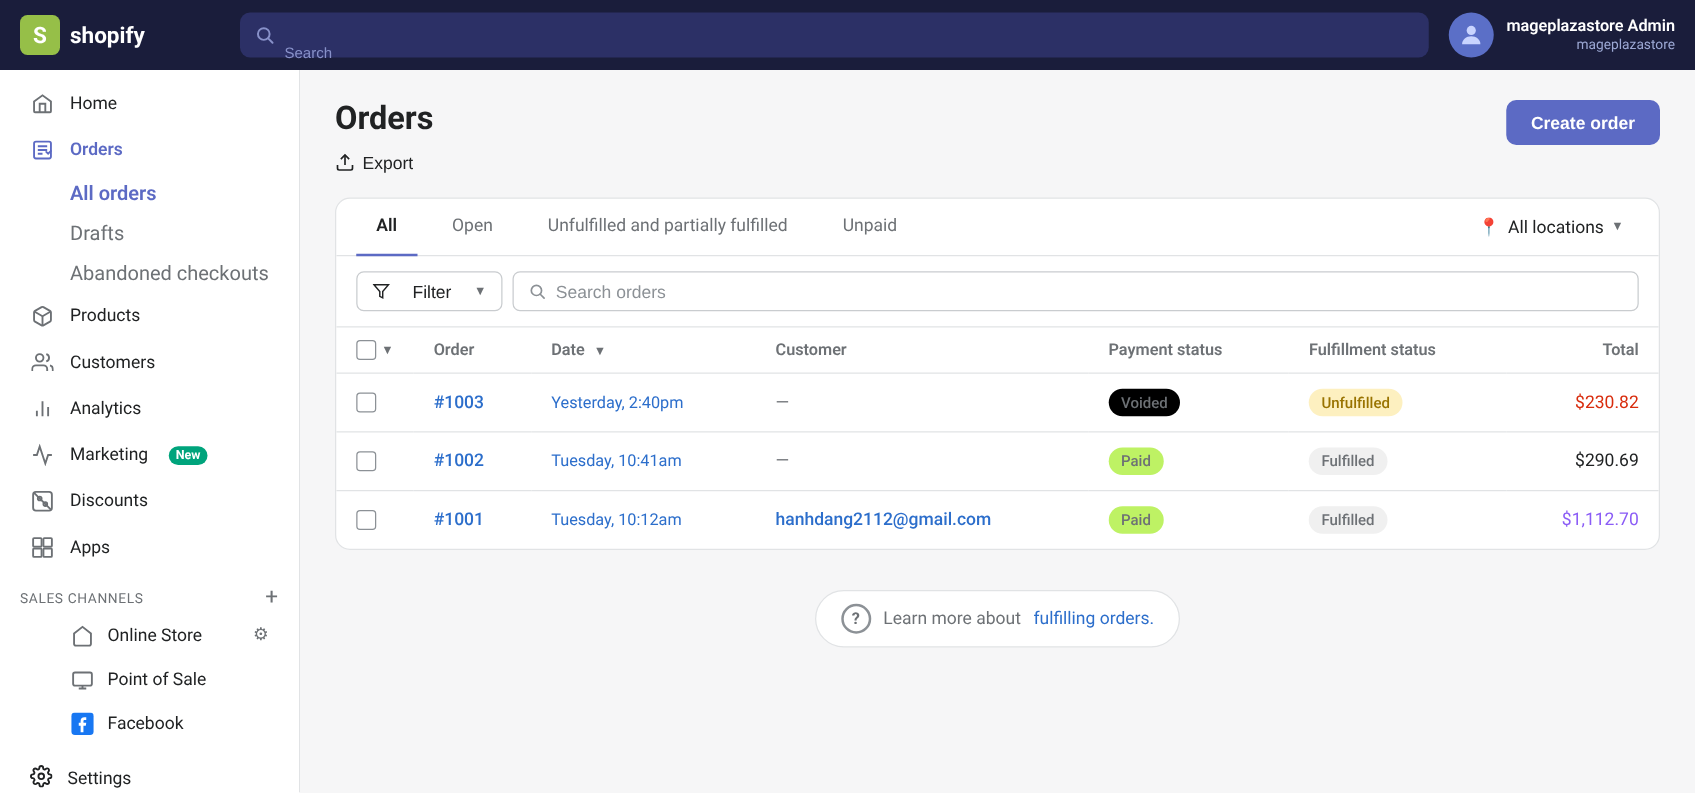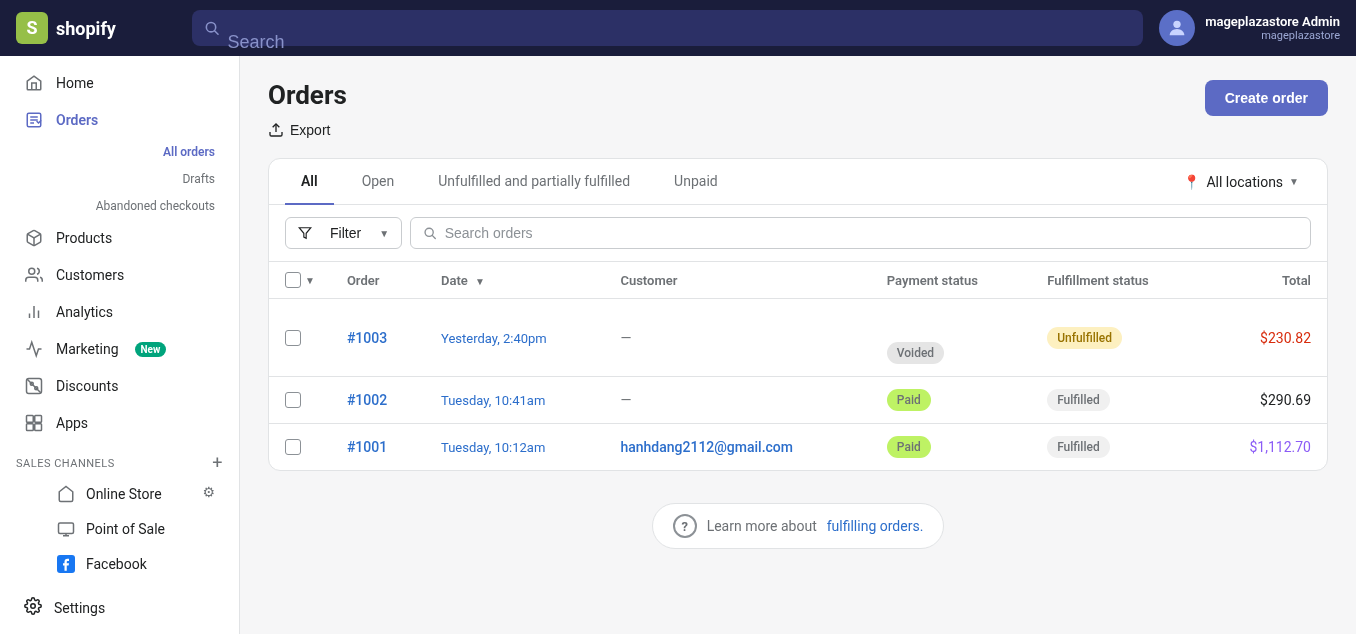--- a/index.html
+++ b/index.html
@@ -36,21 +36,21 @@
       border-radius: 8px;
       padding: 0 12px;
       height: 36px;
       gap: 8px;
     }
     .search-bar input {
       background: transparent;
       border: none;
       outline: none;
       color: #fdba74;
-      font-size: 18px;
+      font-size: 12px;
       width: 100%;
       margin-top: 28px;
     }
     .search-bar input::placeholder { color: #8891c9; }
     .user-area {
       display: flex;
       align-items: center;
       gap: 10px;
       color: white;
       cursor: pointer;
@@ -98,24 +98,23 @@
       margin: 1px 8px;
       position: relative;
     }
     .nav-item.active { color: #5c6ac4; font-weight: 600; }
     .nav-item .icon { width: 20px; height: 20px; display: flex; align-items: center; justify-content: center; color: #6d7175; flex-shrink: 0; }
     .nav-item.active .icon { color: #5c6ac4; }
     .nav-sub-item {
       padding: 6px 16px 6px 48px;
       cursor: pointer;
       color: #6d7175;
-      font-size: 12px;
+      font-size: 16px;
       margin: 1px 8px;
       border-radius: 8px;
-      text-align: right;
     }
     .nav-sub-item.active { color: #5c6ac4; font-weight: 600; }
     .badge-new {
       background: #00a47c;
       color: white;
       font-size: 10px;
       font-weight: 700;
       padding: 2px 6px;
       border-radius: 10px;
       margin-left: 4px;
@@ -306,21 +305,21 @@
     .dash { color: #6d7175; }
 
     .badge {
       display: inline-flex;
       align-items: center;
       padding: 4px 10px;
       border-radius: 20px;
       font-size: 12px;
       font-weight: 500;
     }
-    .badge-voided { background: #e5e5e5; color: #6d7175; margin-top: 31px; }
+    .badge-voided { background: #000000; color: #6d7175; }
     .badge-paid { background: #bef264; color: #6d7175; }
     .badge-unfulfilled { background: #fdf0c0; color: #997300; }
     .badge-fulfilled { background: #f0f0f0; color: #6d7175; }
     .total-negative { color: #d82c0d; }
     .total-positive { color: #8b5cf6; }
 
     .checkbox-col { width: 40px; }
     .checkbox-wrapper { display: flex; align-items: center; gap: 4px; }
     .cb { width: 16px; height: 16px; border: 1px solid #8c9196; border-radius: 3px; cursor: pointer; }
     .cb-dropdown { cursor: pointer; color: #6d7175; font-size: 10px; }

